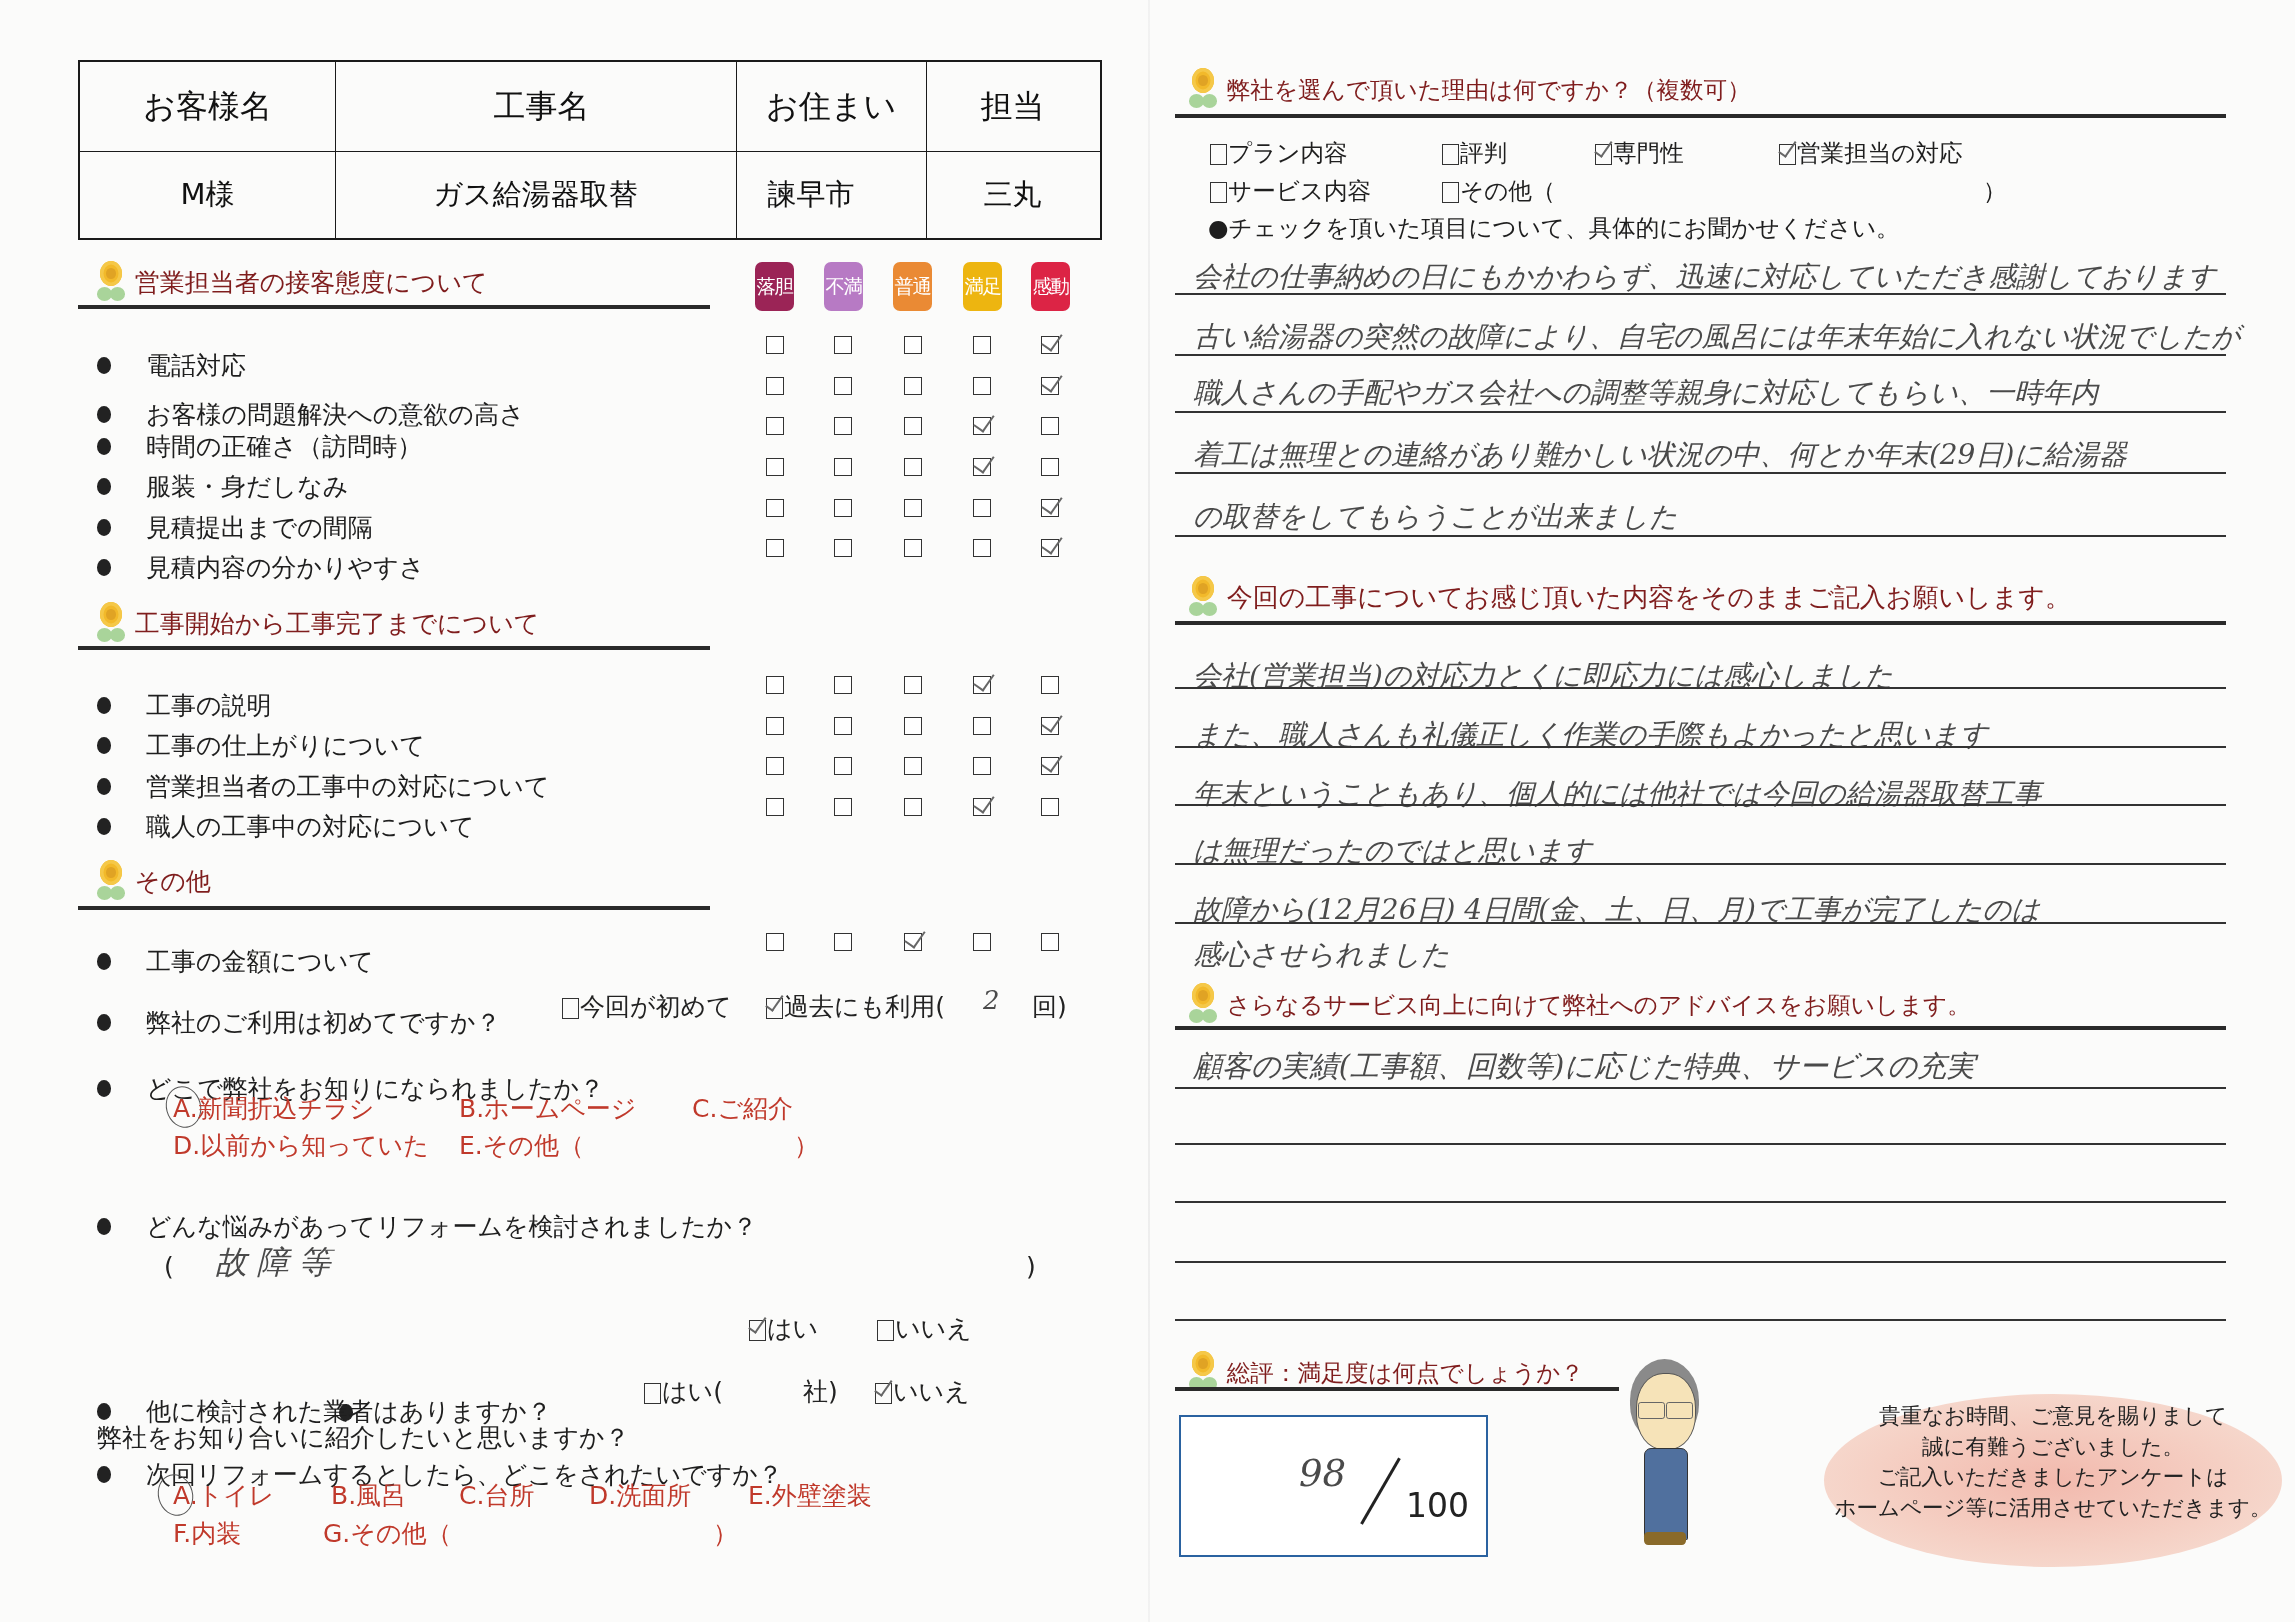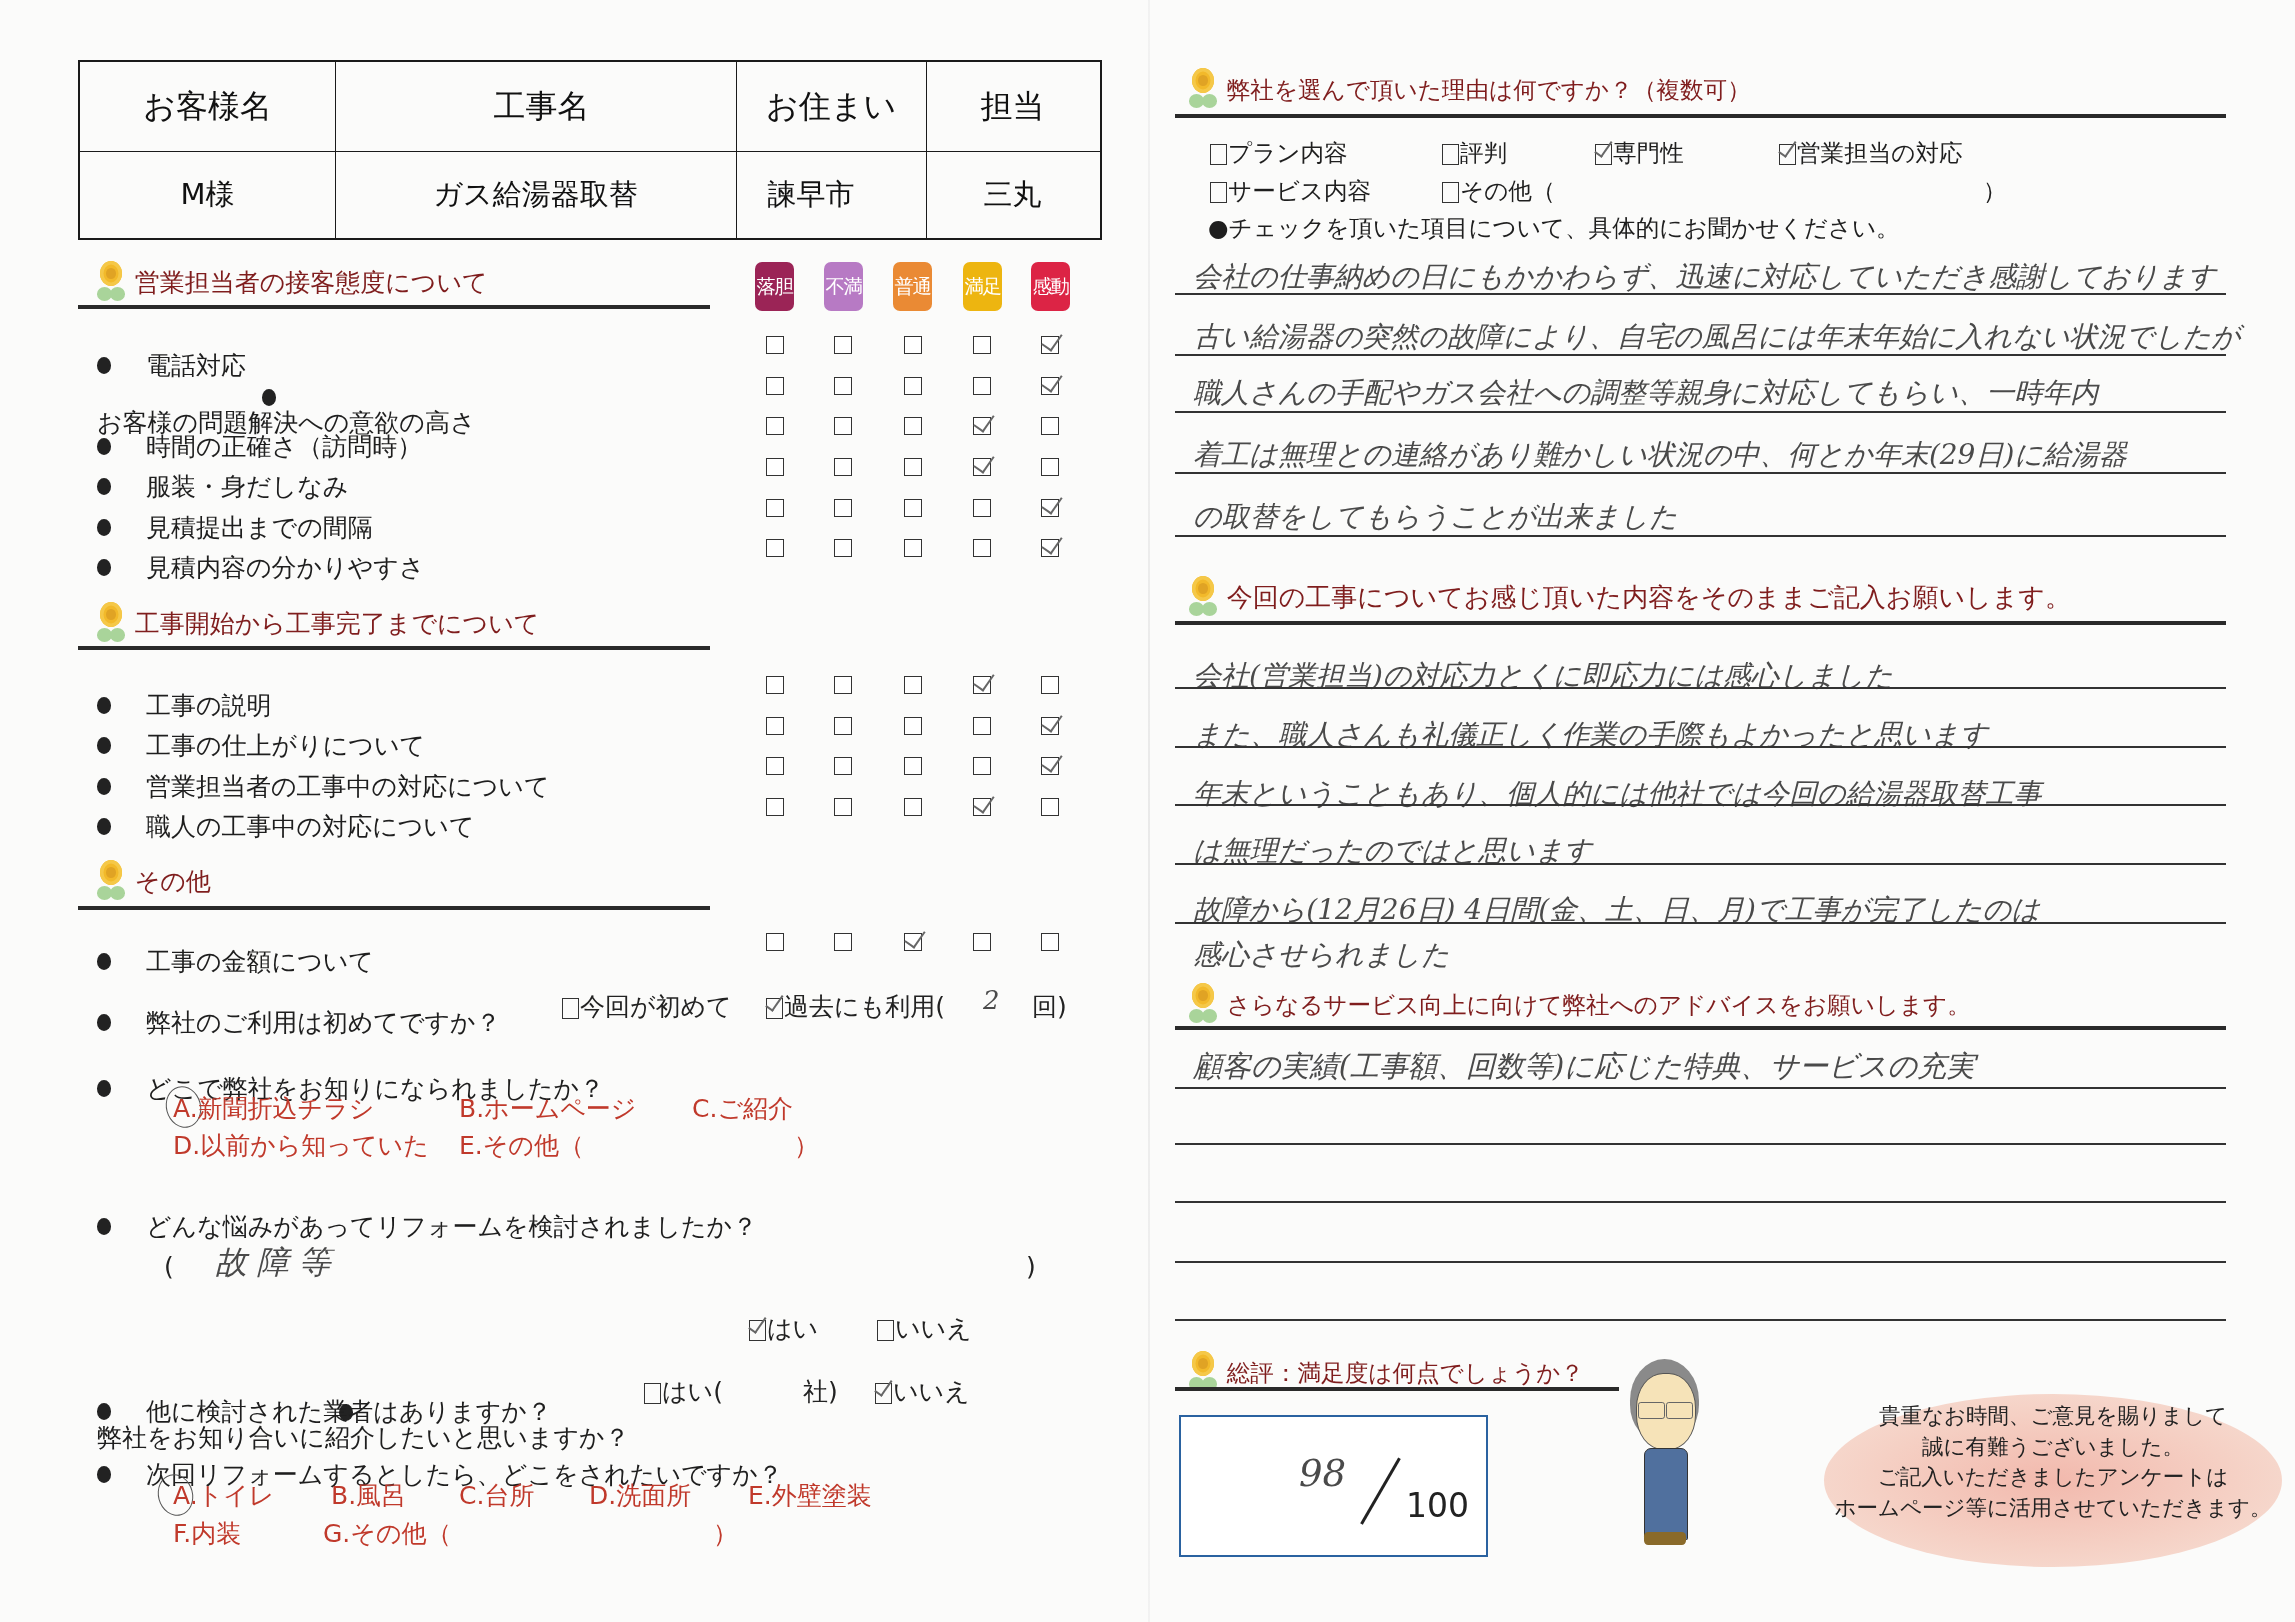--- a/index.html
+++ b/index.html
@@ -75,21 +75,21 @@
 <div class="badge" style="left:755px;background:#9b2456;">落胆</div>
 <div class="badge" style="left:824px;background:#b77ac4;">不満</div>
 <div class="badge" style="left:893px;background:#ea8a34;">普通</div>
 <div class="badge" style="left:963px;background:#edb510;">満足</div>
 <div class="badge" style="left:1031px;background:#dc2445;">感動</div>
 
 <div class="item" style="top:333px;">
     <span class="bullet"></span>
     <span>電話対応</span>
   </div>
-<div class="item" style="top:373px;flex-direction:column;">
+<div class="item" style="top:382px;">
     <span class="bullet"></span>
     <span>お客様の問題解決への意欲の高さ</span>
   </div>
 <div class="item" style="top:414px;">
     <span class="bullet"></span>
     <span>時間の正確さ（訪問時）</span>
   </div>
 <div class="item" style="top:454px;">
     <span class="bullet"></span>
     <span>服装・身だしなみ</span>

